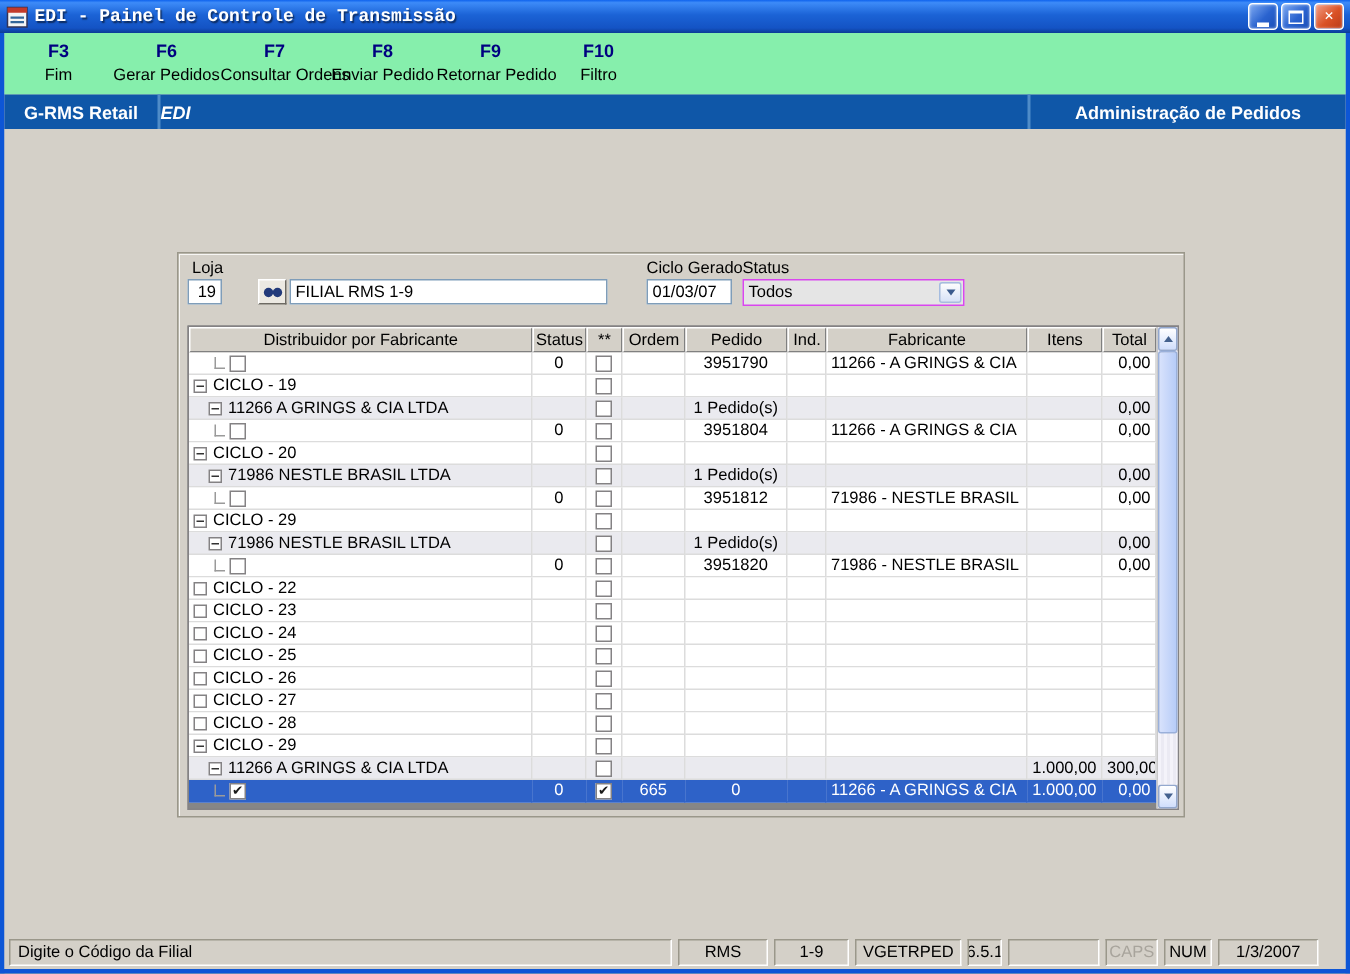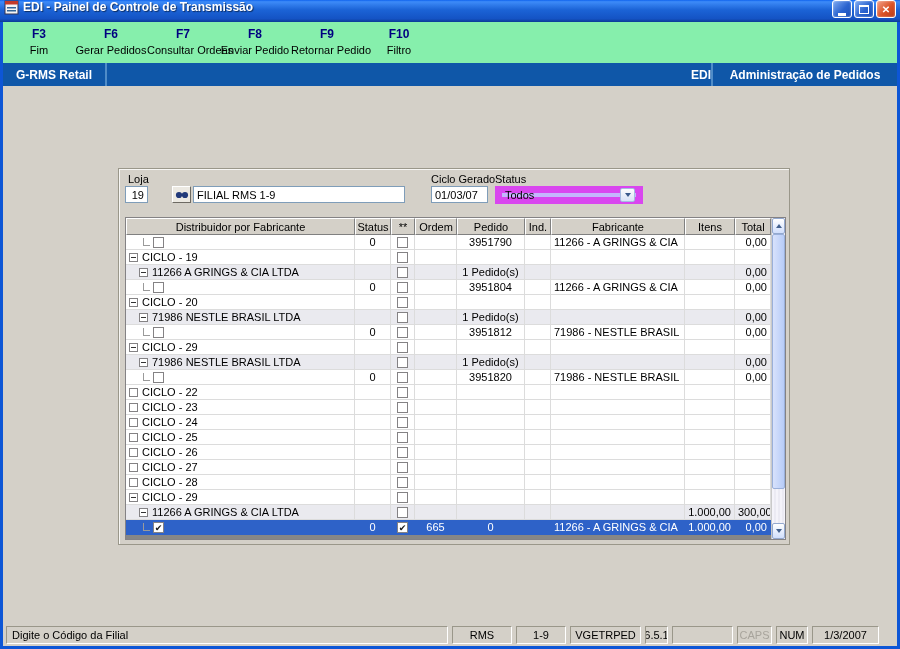--- a/index.html
+++ b/index.html
@@ -3,23 +3,24 @@
 <meta charset="utf-8">
 <style>
   * { margin:0; padding:0; box-sizing:border-box; }
   html,body { width:900px; height:649px; overflow:hidden; background:#3a6ea5; }
   body { font-family:"Liberation Sans", sans-serif; font-size:11px; color:#000; }
 
   .window { width:900px; height:649px; display:flex; flex-direction:column; }
 
   
   .titlebar {
-    height:22px; flex:0 0 22px; display:flex; align-items:flex-start; padding:0 4px;
+    height:22px; flex:0 0 22px; display:flex; align-items:center; padding:0 4px;
     background:linear-gradient(to bottom,#0f63ee 0%,#3d8bf8 8%,#1b63d6 45%,#1453c4 85%,#0b3c96 100%);
     color:#fff;
+    font-family:Liberation Mono, monospace;
   }
   .app-icon { width:15px; height:15px; margin-right:4px; display:inline-flex; }
   .title-text { flex:1; font-size:12px; font-weight:bold; text-shadow:1px 1px 1px rgba(0,0,0,.55); white-space:nowrap; overflow:hidden; }
   .win-controls { display:flex; gap:2px; }
   .winbtn {
     width:20px; height:18px; border:1px solid #fff; border-radius:3px;
     display:flex; align-items:center; justify-content:center;
     background:linear-gradient(135deg,#7fabf2,#2a63cf 55%,#1b4fb8);
     box-shadow:inset 0 0 2px rgba(255,255,255,.6); cursor:pointer;
   }
@@ -38,41 +39,41 @@
   
   .toolbar { height:41px; flex:0 0 41px; background:#86efac; display:flex; gap:0; padding-top:5px; }
   .tool { width:72px; text-align:center; cursor:pointer; }
   .tkey { color:#000080; font-weight:bold; font-size:12px; }
   .tlbl { font-size:11px; color:#000; margin-top:3px; white-space:nowrap; }
 
   
   .band { height:23px; flex:0 0 23px; background:#0f57a8; display:flex; align-items:center; color:#fff; font-weight:bold; font-size:12px; }
   .band-left { width:102px; text-align:center; }
   .band-sep { width:2px; height:100%; background:#4f8cc8; }
-  .band-center { flex:1; text-align:right; }
-  .band-right { width:184px; text-align:center; }
+  .band-center { flex:1; text-align:left;font-style:italic; }
+  .band-right { width:210px; text-align:center; }
 
   
   .content { flex:1; position:relative; background:#d4d0c8; overflow:hidden; }
   .panel {
     position:absolute; left:115px; top:82px; width:672px; height:377px;
     background:#d4d0c8; border:1px solid #9a978a; box-shadow:inset 1px 1px 0 rgba(255,255,255,.8);
   }
 
   
   .lbl { position:absolute; font-size:11px; }
   .lbl-loja { left:9px; top:4px; }
   .lbl-ciclo { left:312px; top:4px; }
   .lbl-status { left:376px; top:4px; }
   .inp { position:absolute; height:17px; border:1px solid #7f9db9; background:#fff; font-family:"Liberation Sans",sans-serif; font-size:11px; padding:1px 3px; }
   .inp-loja-code { left:6px; top:17px; width:23px; text-align:right; }
   .btn-binoc { position:absolute; left:53px; top:17px; width:19px; height:17px; background:#ece9e2; border:1px solid; border-color:#fff #6d6a63 #6d6a63 #fff; display:flex; align-items:center; justify-content:center; cursor:pointer; padding:0; }
   .inp-loja-name { left:74px; top:17px; width:212px; }
   .inp-ciclo { left:312px; top:17px; width:57px; }
-  .combo { position:absolute; left:376px; top:17px; width:148px; height:18px; background:#c4b5fd; border:7px solid #d946ef; display:flex; align-items:center; cursor:pointer; }
+  .combo { position:absolute; left:376px; top:17px; width:148px; height:18px; background:#e5e5e5; border:1px solid #d946ef; display:flex; align-items:center; cursor:pointer; }
   .combo-text { flex:1; padding-left:3px; }
   .combo-btn { width:15px; height:14px; margin:1px; background:linear-gradient(180deg,#fdfdfd,#d7e2f7); border:1px solid #a5bce0; border-radius:2px; display:flex; align-items:center; justify-content:center; }
   .combo-btn::after { content:""; border-left:3px solid transparent; border-right:3px solid transparent; border-top:4px solid #3a5a8c; }
 
   
   .grid { position:absolute; left:6px; top:48px; width:661px; height:323px; border:1px solid #848284; display:flex; background:#808080; }
   .grid-main { width:645px; background:#868686; }
   table.gtable { width:645px; table-layout:fixed; border-collapse:separate; border-spacing:0; background:#fff; }
   th { height:17px; font-weight:normal; font-size:11px; background:#d4d0c8; text-align:center;
        border-top:1px solid #fff; border-left:1px solid #fff; border-right:1px solid #808080; border-bottom:1px solid #808080;

